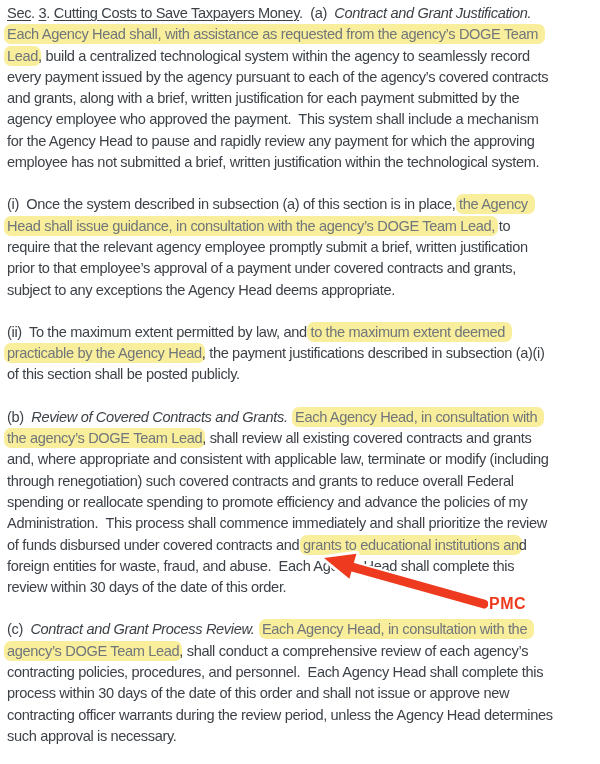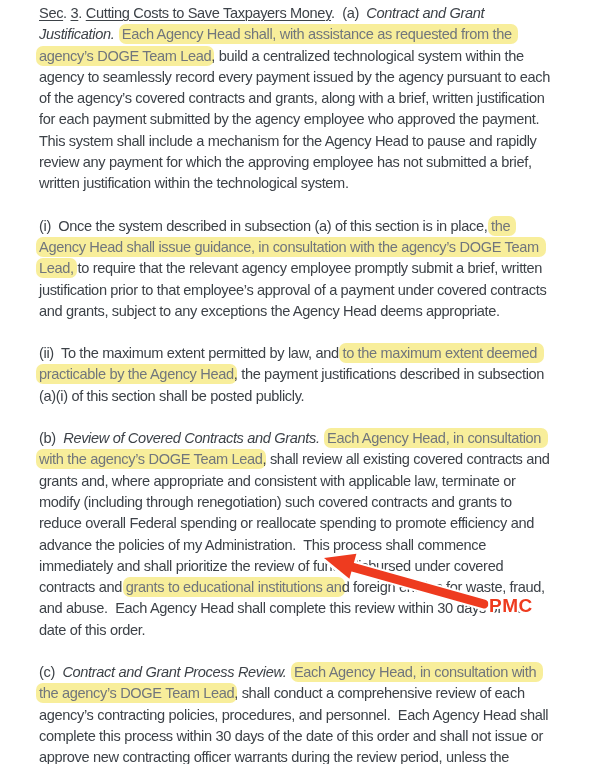--- a/index.html
+++ b/index.html
@@ -17,21 +17,20 @@
     height: 764px;
     background: var(--background);
     font-family: "Liberation Sans", sans-serif;
     overflow: hidden;
     position: relative;
   }
   .page {
     position: relative;
     width: 560px;
     height: 764px;
-    padding-left: 32px;
   }
   .doc {
     padding: 3px 7px 0 7px;
     font-size: 14.6px;
     line-height: 21.3px;
     letter-spacing: -0.35px;
     color: var(--text-color);
     white-space: pre-wrap;
   }
   p.para { margin: 0 0 21px 0; }
@@ -73,21 +72,21 @@
     stroke: var(--arrow-color);
     stroke-width: 9;
     stroke-linecap: round;
     fill: none;
   }
   .arrow-head { fill: var(--arrow-color); }
   .pmc-label {
     position: absolute;
     left: 489px;
     top: 595px;
-    font-size: 19px;
+    font-size: 16px;
     font-weight: 800;
     letter-spacing: 0.5px;
     color: var(--annotation-label-color);
     text-shadow:
       -1.5px -1.5px 0 #ffffff,
        1.5px -1.5px 0 #ffffff,
       -1.5px  1.5px 0 #ffffff,
        1.5px  1.5px 0 #ffffff,
        0 -1.5px 0 #ffffff,
        0  1.5px 0 #ffffff,

